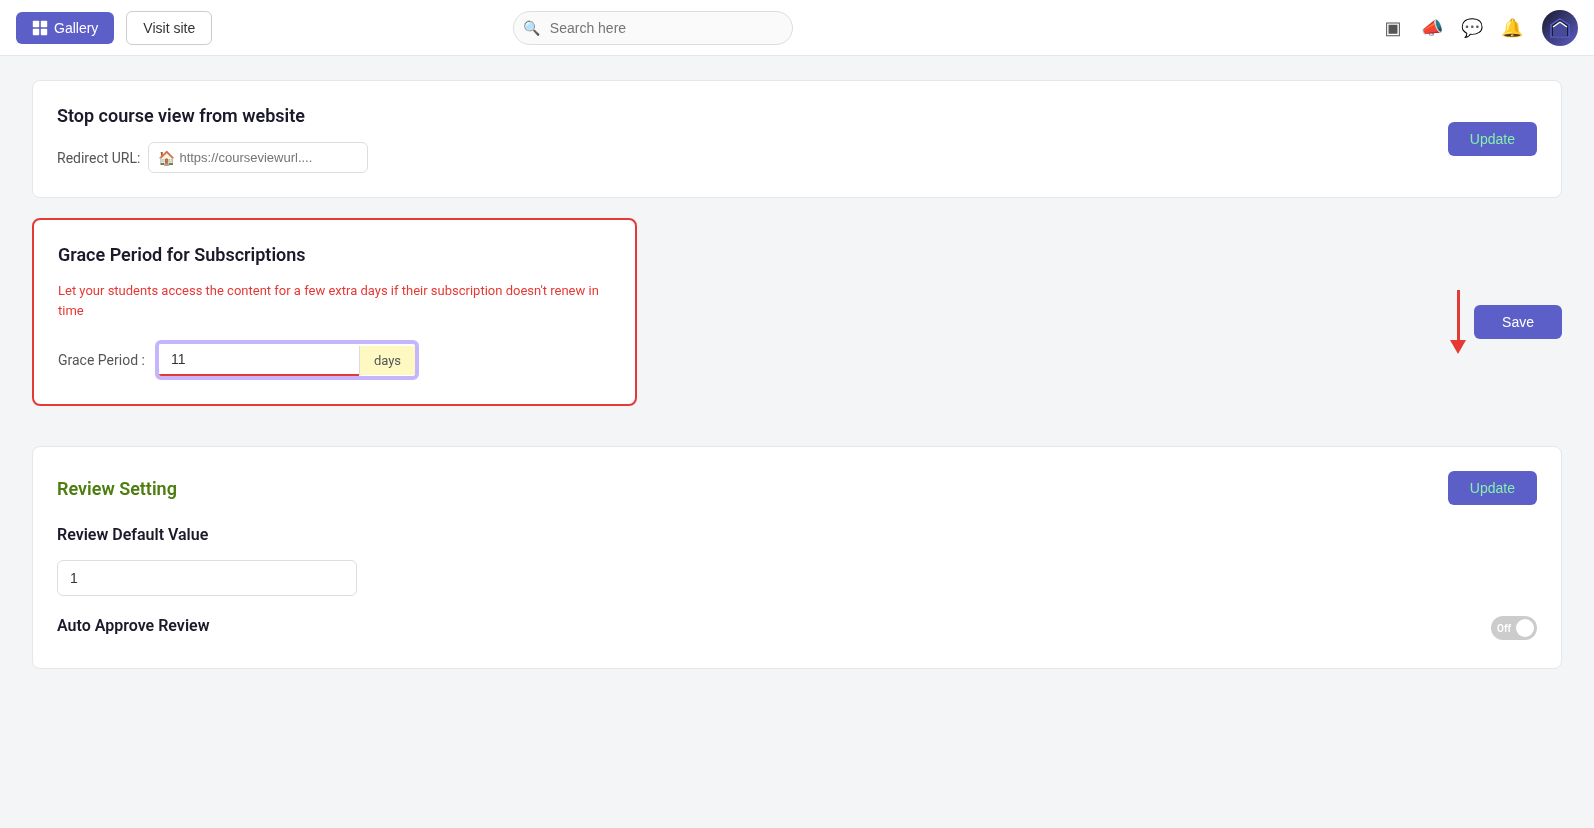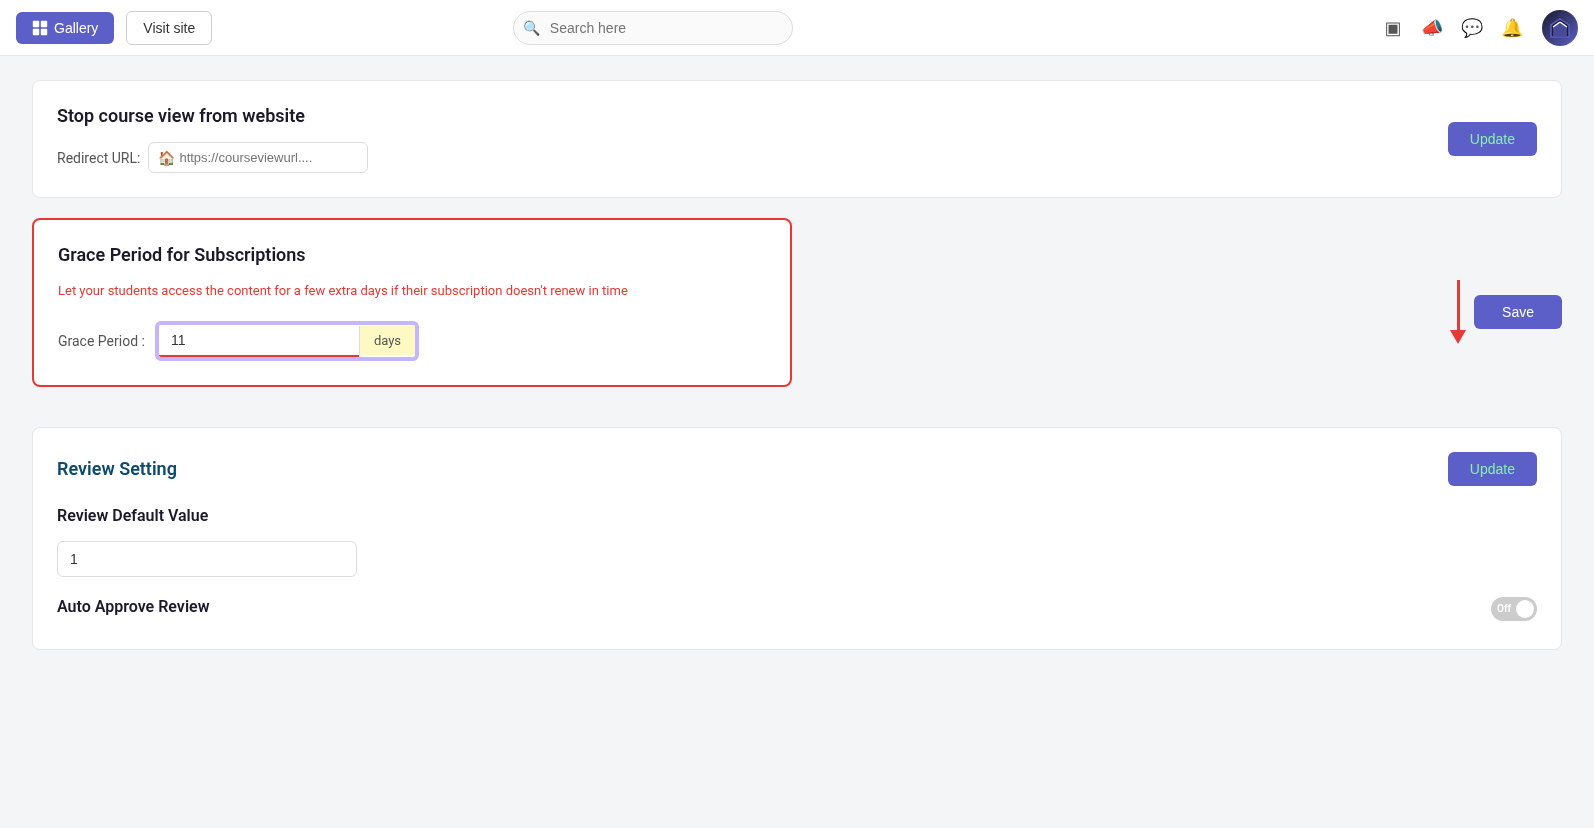--- a/index.html
+++ b/index.html
@@ -218,21 +218,21 @@
     
     .review-card-title-row {
       display: flex;
       align-items: center;
       justify-content: space-between;
       margin-bottom: 20px;
     }
     .review-card-title {
       font-size: 18px;
       font-weight: 600;
-      color: #0c4a6e;
+      color: #4d7c0f;
     }
     .review-body {
       display: flex;
       flex-direction: column;
       gap: 20px;
     }
     .checkbox-row {
       display: flex;
       align-items: center;
       gap: 8px;
@@ -320,21 +320,21 @@
       font-weight: 600;
       left: 6px;
     }
 
     
     .stop-card-inner {
       display: flex;
       align-items: center;
     }
     .grace-card-wrapper {
-      width: 760px;
+      width: 605px;
       position: relative;
     }
   </style>
 </head>
 <body>
 
 <nav class="topnav">
   <button class="btn-gallery">
     <svg class="gallery-icon-svg" viewBox="0 0 20 20">
       <rect x="1" y="1" width="8" height="8" rx="1"></rect>

